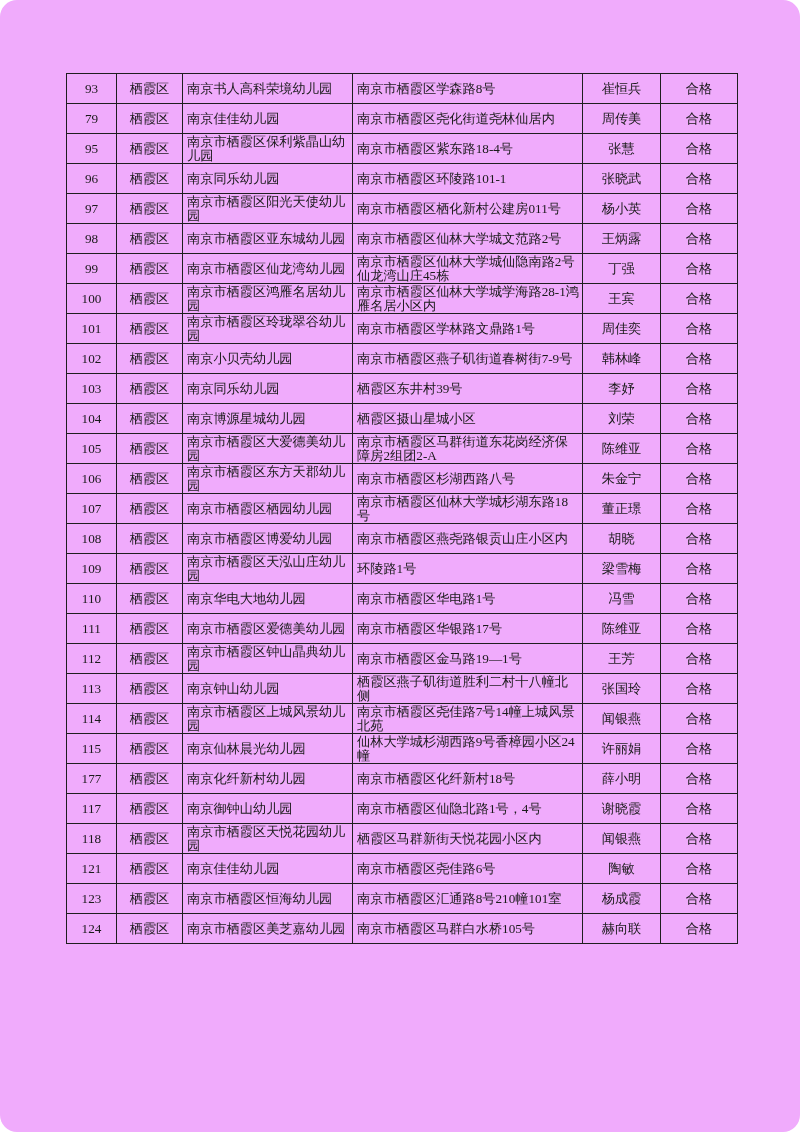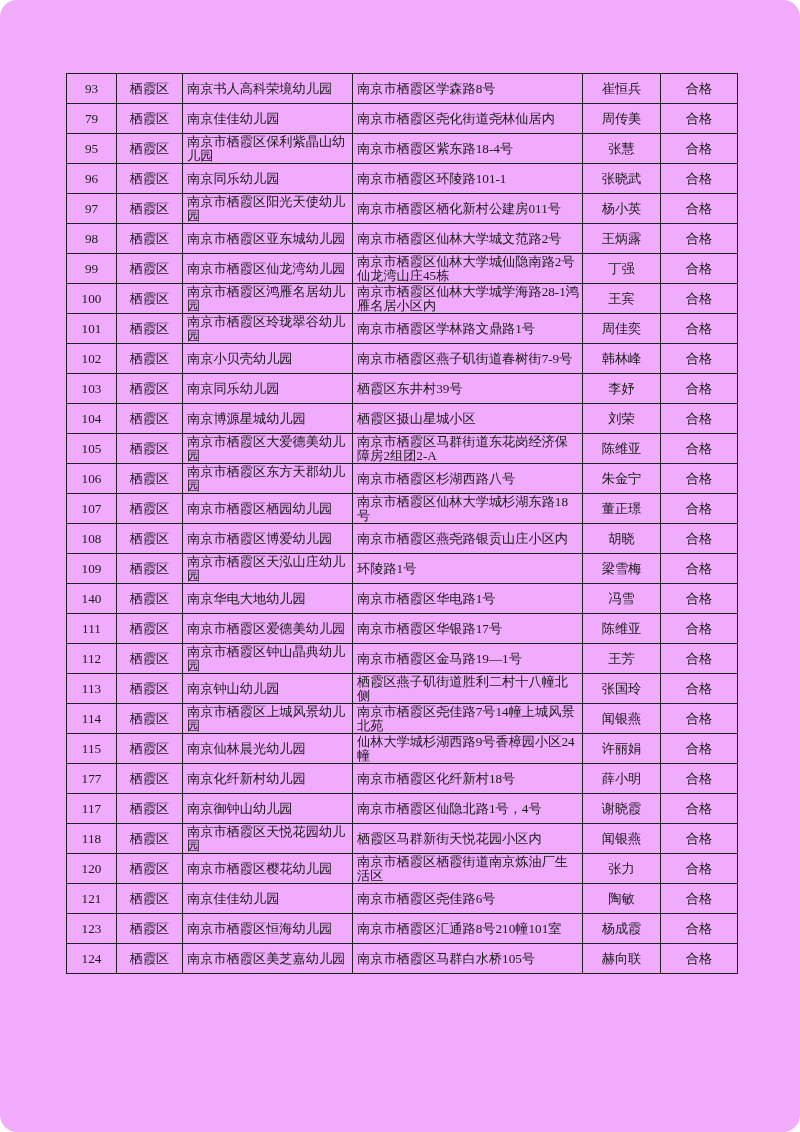--- a/index.html
+++ b/index.html
@@ -192,21 +192,21 @@
         </tr>
         <tr>
           <td class="c0">109</td>
           <td class="c1">栖霞区</td>
           <td class="c2">南京市栖霞区天泓山庄幼儿园</td>
           <td class="c3">环陵路1号</td>
           <td class="c4">梁雪梅</td>
           <td class="c5">合格</td>
         </tr>
         <tr>
-          <td class="c0">140</td>
+          <td class="c0">110</td>
           <td class="c1">栖霞区</td>
           <td class="c2">南京华电大地幼儿园</td>
           <td class="c3">南京市栖霞区华电路1号</td>
           <td class="c4">冯雪</td>
           <td class="c5">合格</td>
         </tr>
         <tr>
           <td class="c0">111</td>
           <td class="c1">栖霞区</td>
           <td class="c2">南京市栖霞区爱德美幼儿园</td>
@@ -261,28 +261,20 @@
           <td class="c3">南京市栖霞区仙隐北路1号，4号</td>
           <td class="c4">谢晓霞</td>
           <td class="c5">合格</td>
         </tr>
         <tr>
           <td class="c0">118</td>
           <td class="c1">栖霞区</td>
           <td class="c2">南京市栖霞区天悦花园幼儿园</td>
           <td class="c3">栖霞区马群新街天悦花园小区内</td>
           <td class="c4">闻银燕</td>
-          <td class="c5">合格</td>
-        </tr>
-        <tr>
-          <td class="c0">120</td>
-          <td class="c1">栖霞区</td>
-          <td class="c2">南京市栖霞区樱花幼儿园</td>
-          <td class="c3">南京市栖霞区栖霞街道南京炼油厂生活区</td>
-          <td class="c4">张力</td>
           <td class="c5">合格</td>
         </tr>
         <tr>
           <td class="c0">121</td>
           <td class="c1">栖霞区</td>
           <td class="c2">南京佳佳幼儿园</td>
           <td class="c3">南京市栖霞区尧佳路6号</td>
           <td class="c4">陶敏</td>
           <td class="c5">合格</td>
         </tr>

